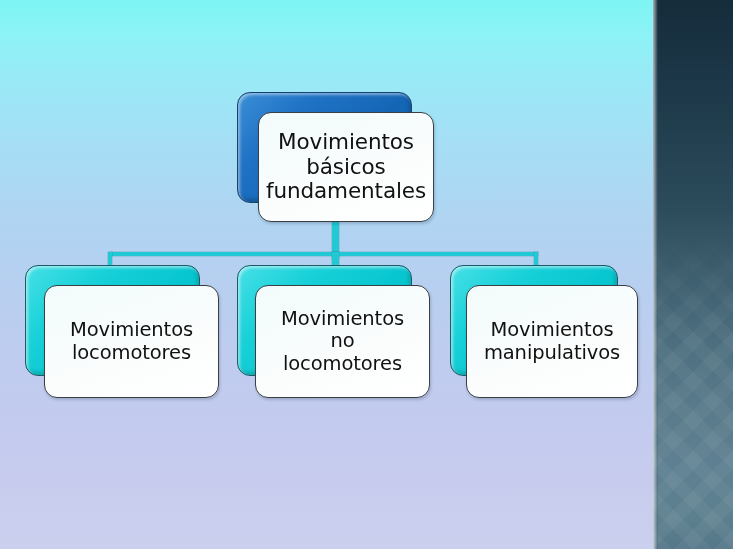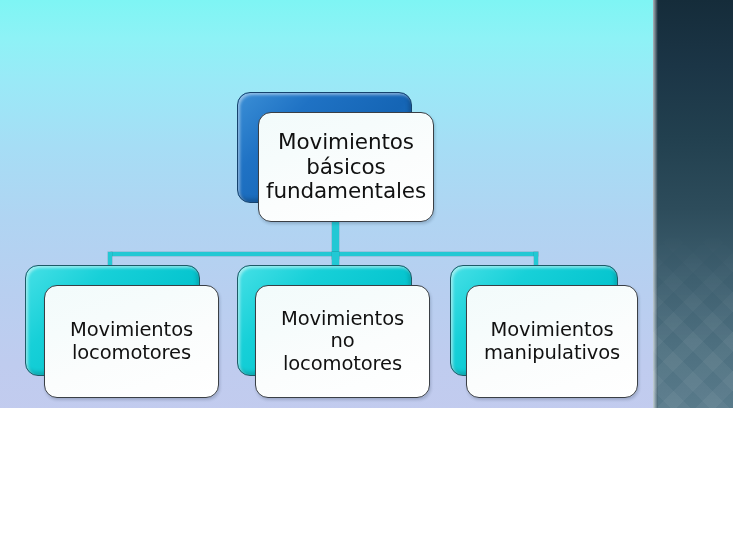--- a/index.html
+++ b/index.html
@@ -7,21 +7,21 @@
     padding: 0;
     background: #ffffff;
   }
   body {
     font-family: "Liberation Sans", sans-serif;
   }
 
   #slide {
     position: relative;
     width: 733px;
-    height: 408px;
+    height: 549px;
     overflow: hidden;
     background: #ffffff;
   }
 
   
   .bg-main {
     position: absolute;
     left: 0; top: 0;
     width: 654px; height: 549px;
     background: linear-gradient(180deg,

